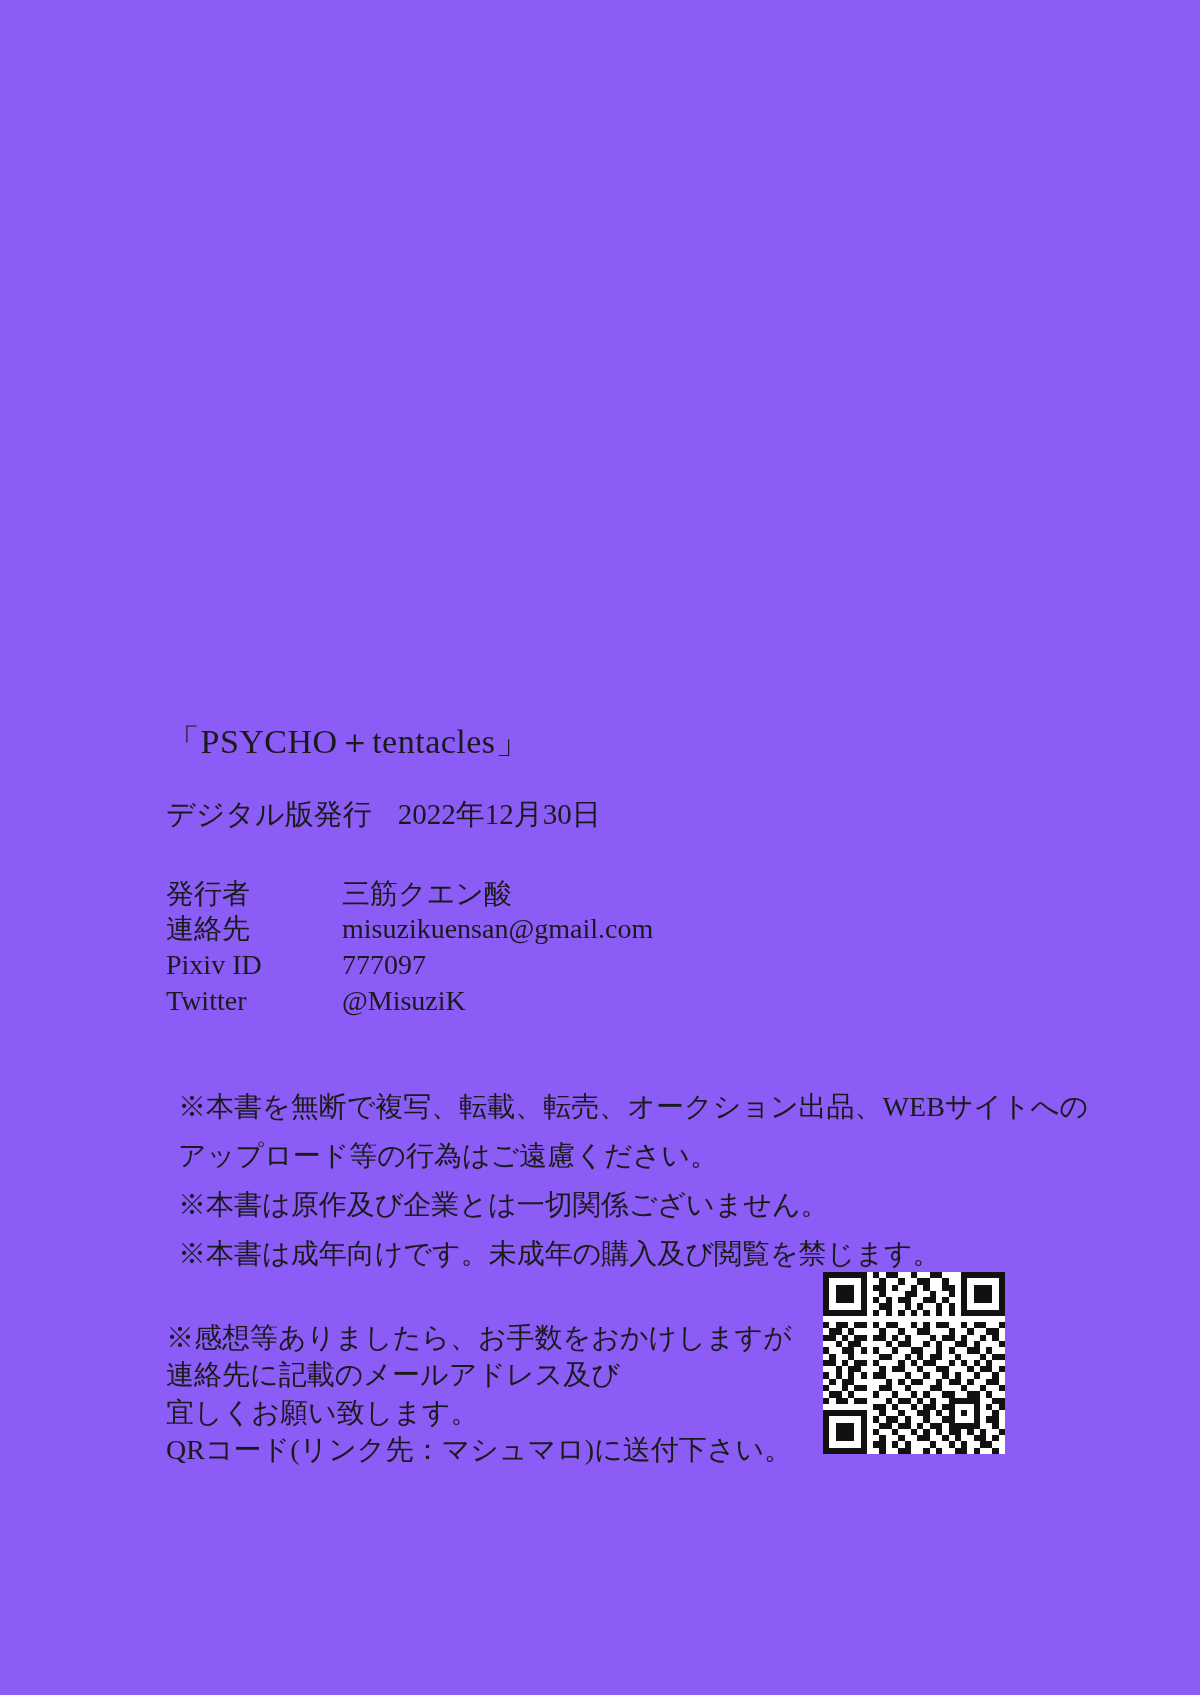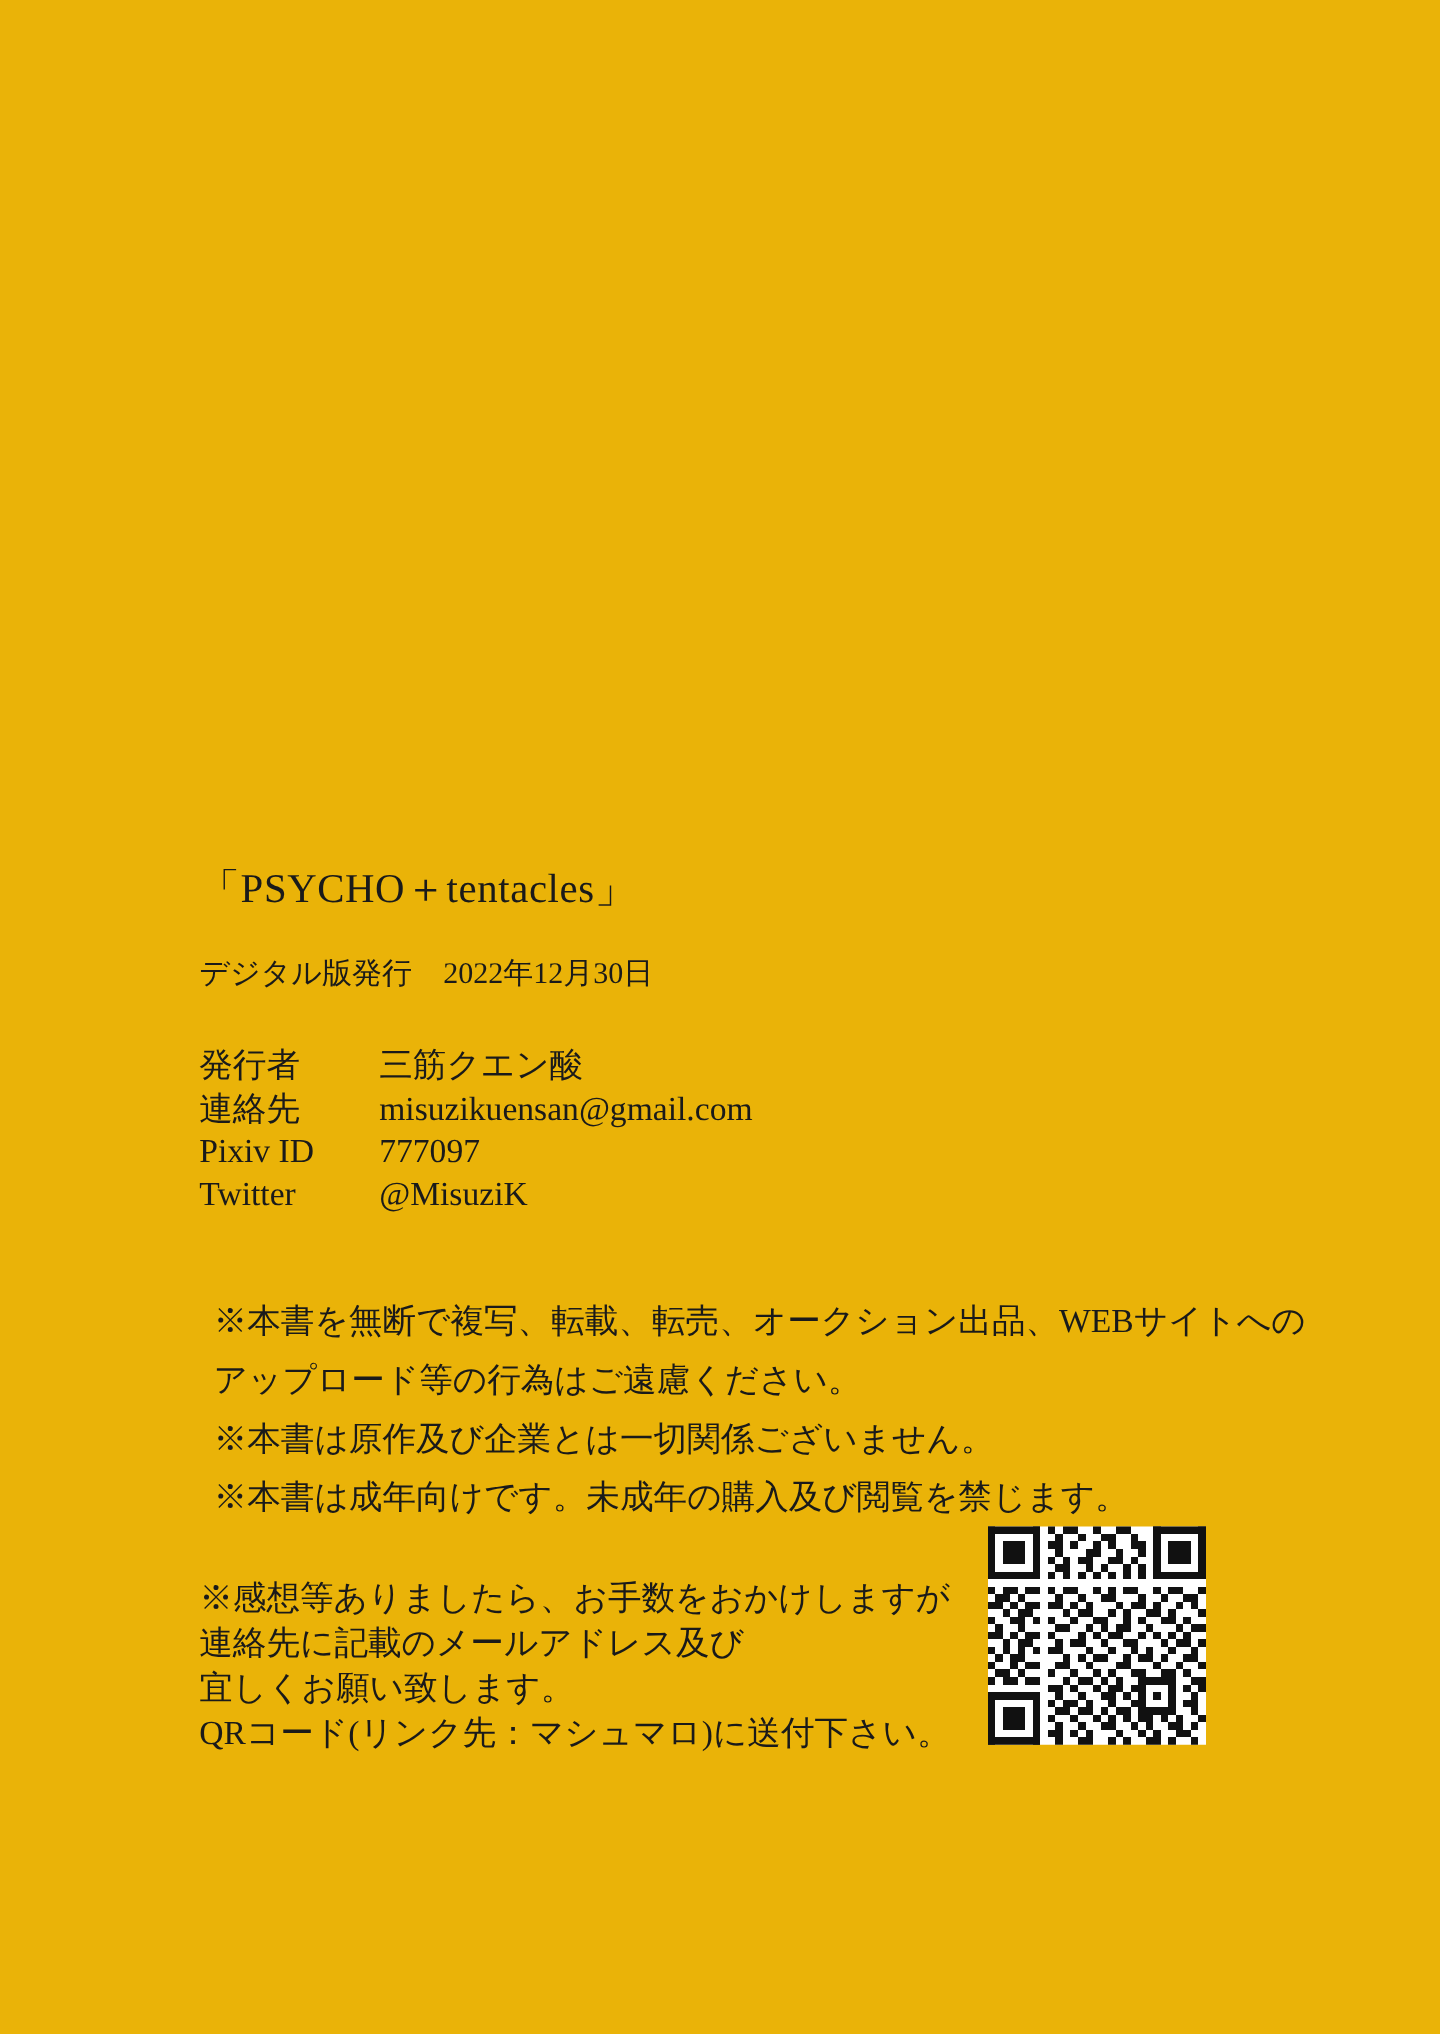--- a/index.html
+++ b/index.html
@@ -4,21 +4,21 @@
 <style>
   html, body {
     margin: 0;
     padding: 0;
     background: #ffffff;
   }
   .page {
     position: relative;
     width: 1200px;
     height: 1695px;
-    background: #eab308;
+    background: #8b5cf6;
     overflow: hidden;
     font-family: "Liberation Serif", "DejaVu Serif", serif;
     color: #1a1a1a;
   }
 
   .colophon {
     position: absolute;
     left: 166px;
     top: 722px;
     width: 900px;
@@ -26,21 +26,21 @@
 
   .title-line {
     font-size: 34px;
     letter-spacing: 0.5px;
     line-height: 1.2;
     margin: 0 0 34px 0;
     white-space: nowrap;
   }
 
   .pubdate-line {
-    font-size: 25px;
+    font-size: 29px;
     line-height: 1.2;
     margin: 0 0 44px 0;
     white-space: nowrap;
   }
   .pubdate-line .gap {
     display: inline-block;
     width: 26px;
   }
 
   .info-block {
@@ -53,20 +53,21 @@
     line-height: 1.28;
     white-space: nowrap;
   }
   .info-label {
     display: inline-block;
     width: 150px;
     flex: 0 0 150px;
   }
   .info-value {
     display: inline-block;
+    margin-left: 26px;
   }
 
   .notice-block {
     font-size: 28px;
     line-height: 1.32;
     margin: 0 0 46px 0;
   }
   .notice-line {
     white-space: nowrap;
     margin: 12px;

